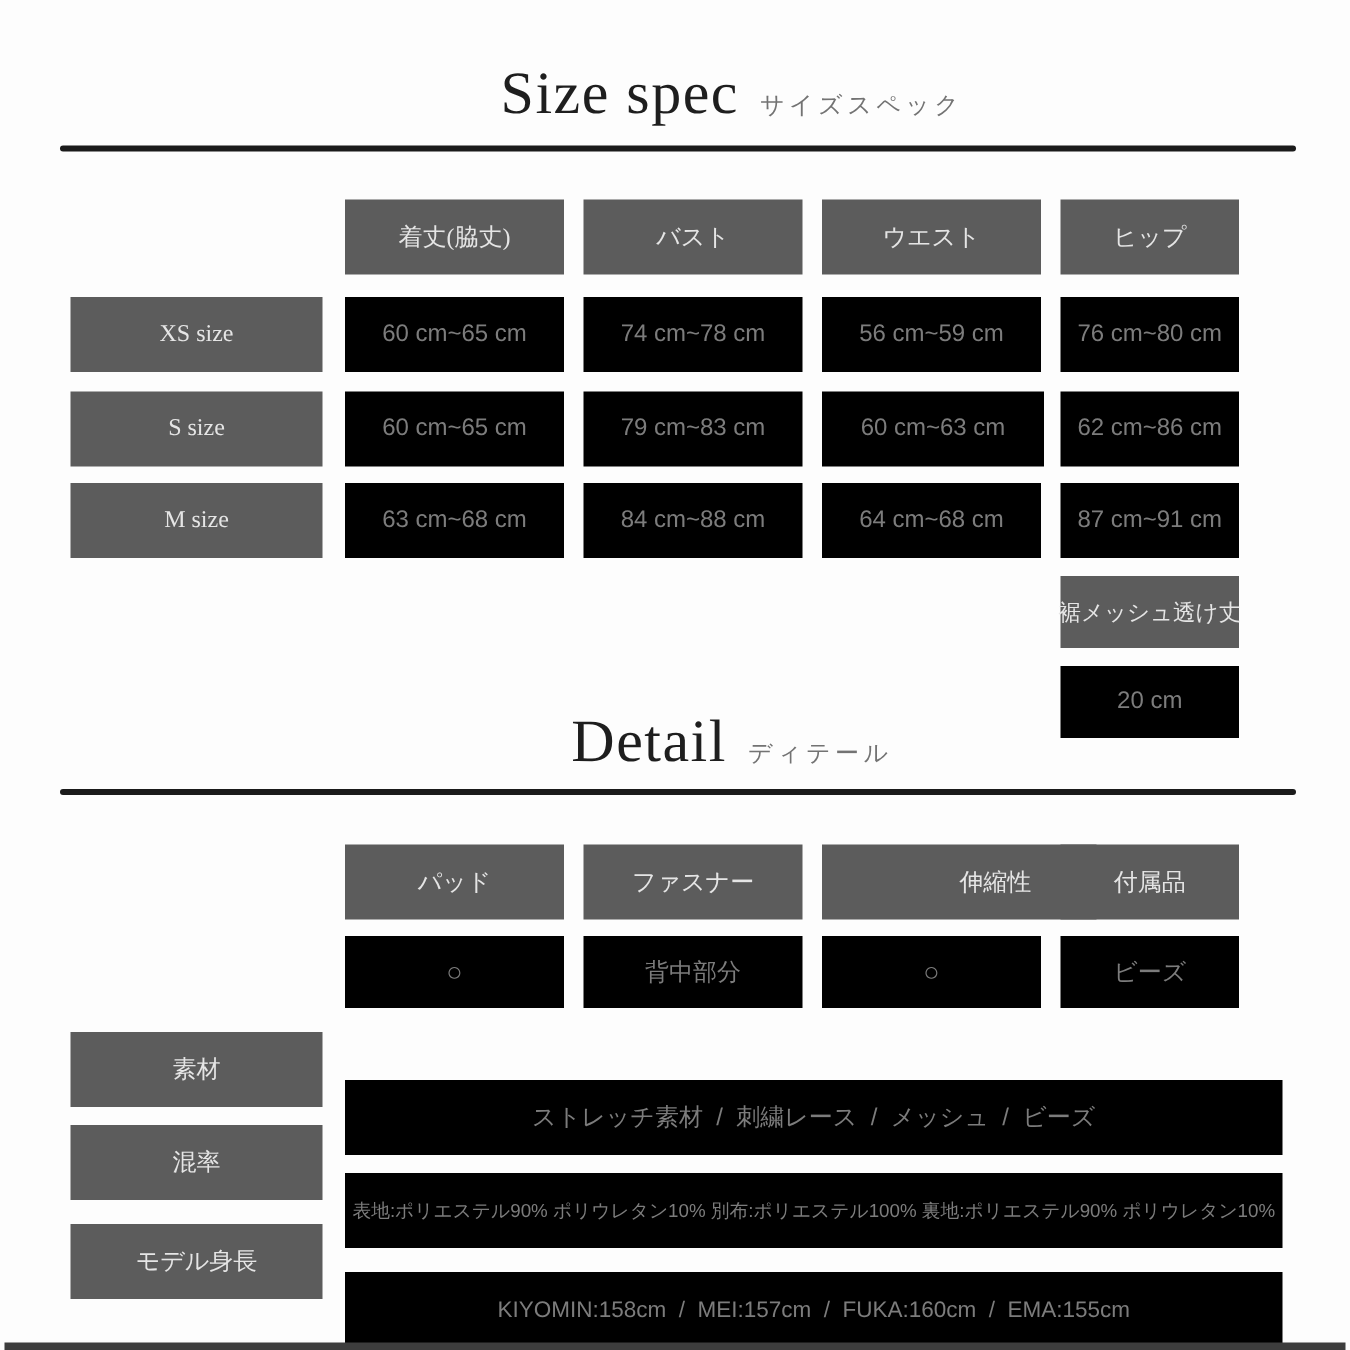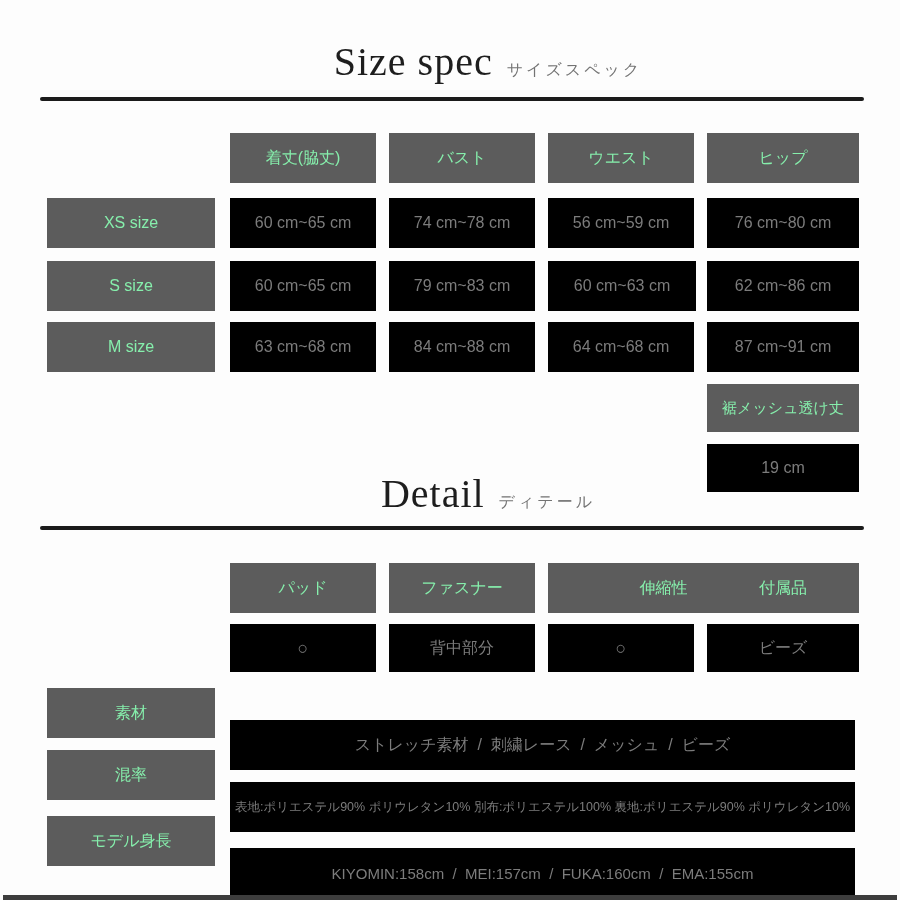--- a/index.html
+++ b/index.html
@@ -28,28 +28,28 @@
     position:absolute;left:40px;width:824px;height:4px;
     background:#1b1b1b;border-radius:2px;
   }
 
   
   .cell{
     position:absolute;height:50px;
     display:flex;align-items:center;justify-content:center;
     font-size:16px;white-space:pre;
   }
-  .dark{background:#5c5c5c;color:#86efac;}
+  .dark{background:#5c5c5c;color:#e5e5e5;font-family:Liberation Serif, serif;}
   .light{background:#000000;color:#7c7c7c;}
 
   
   .col-l{left:47px;width:168px;}
   .col-1{left:230px;width:146px;}
   .col-2{left:389px;width:146px;}
-  .col-4{left:707px;width:152px;}
+  .col-4{left:707px;width:119px;}
   .col-wide{left:230px;width:625px;margin-top:32px;}
 
   
   .r-head{top:133px;}
   .r-xs{top:198px;}
   .r-s{top:261px;}
   .r-m{top:322px;}
   .r-hemh{top:384px;height:48px;}
   .r-hemv{top:444px;height:48px;}
 
@@ -97,21 +97,21 @@
   <div class="cell light r-s" style="left:548px;width:148px;">60 cm~63 cm</div>
   <div class="cell light col-4 r-s">62 cm~86 cm</div>
 
   <div class="cell dark col-l r-m">M size</div>
   <div class="cell light col-1 r-m">63 cm~68 cm</div>
   <div class="cell light col-2 r-m">84 cm~88 cm</div>
   <div class="cell light r-m" style="left:548px;width:146px;">64 cm~68 cm</div>
   <div class="cell light col-4 r-m">87 cm~91 cm</div>
 
   <div class="cell dark col-4 r-hemh" style="font-size:15px;">裾メッシュ透け丈</div>
-  <div class="cell light col-4 r-hemv">19 cm</div>
+  <div class="cell light col-4 r-hemv">20 cm</div>
 
   <div class="title-block" style="top:470px;">
     <span class="title-en">Detail</span>
     <span class="title-jp">ディテール</span>
   </div>
   <div class="divider" style="top:526px;"></div>
 
   <div class="cell dark col-1 r-dhead">パッド</div>
   <div class="cell dark col-2 r-dhead">ファスナー</div>
   <div class="cell dark r-dhead" style="left:548px;width:135px;padding-left:48px;">伸縮性</div>

